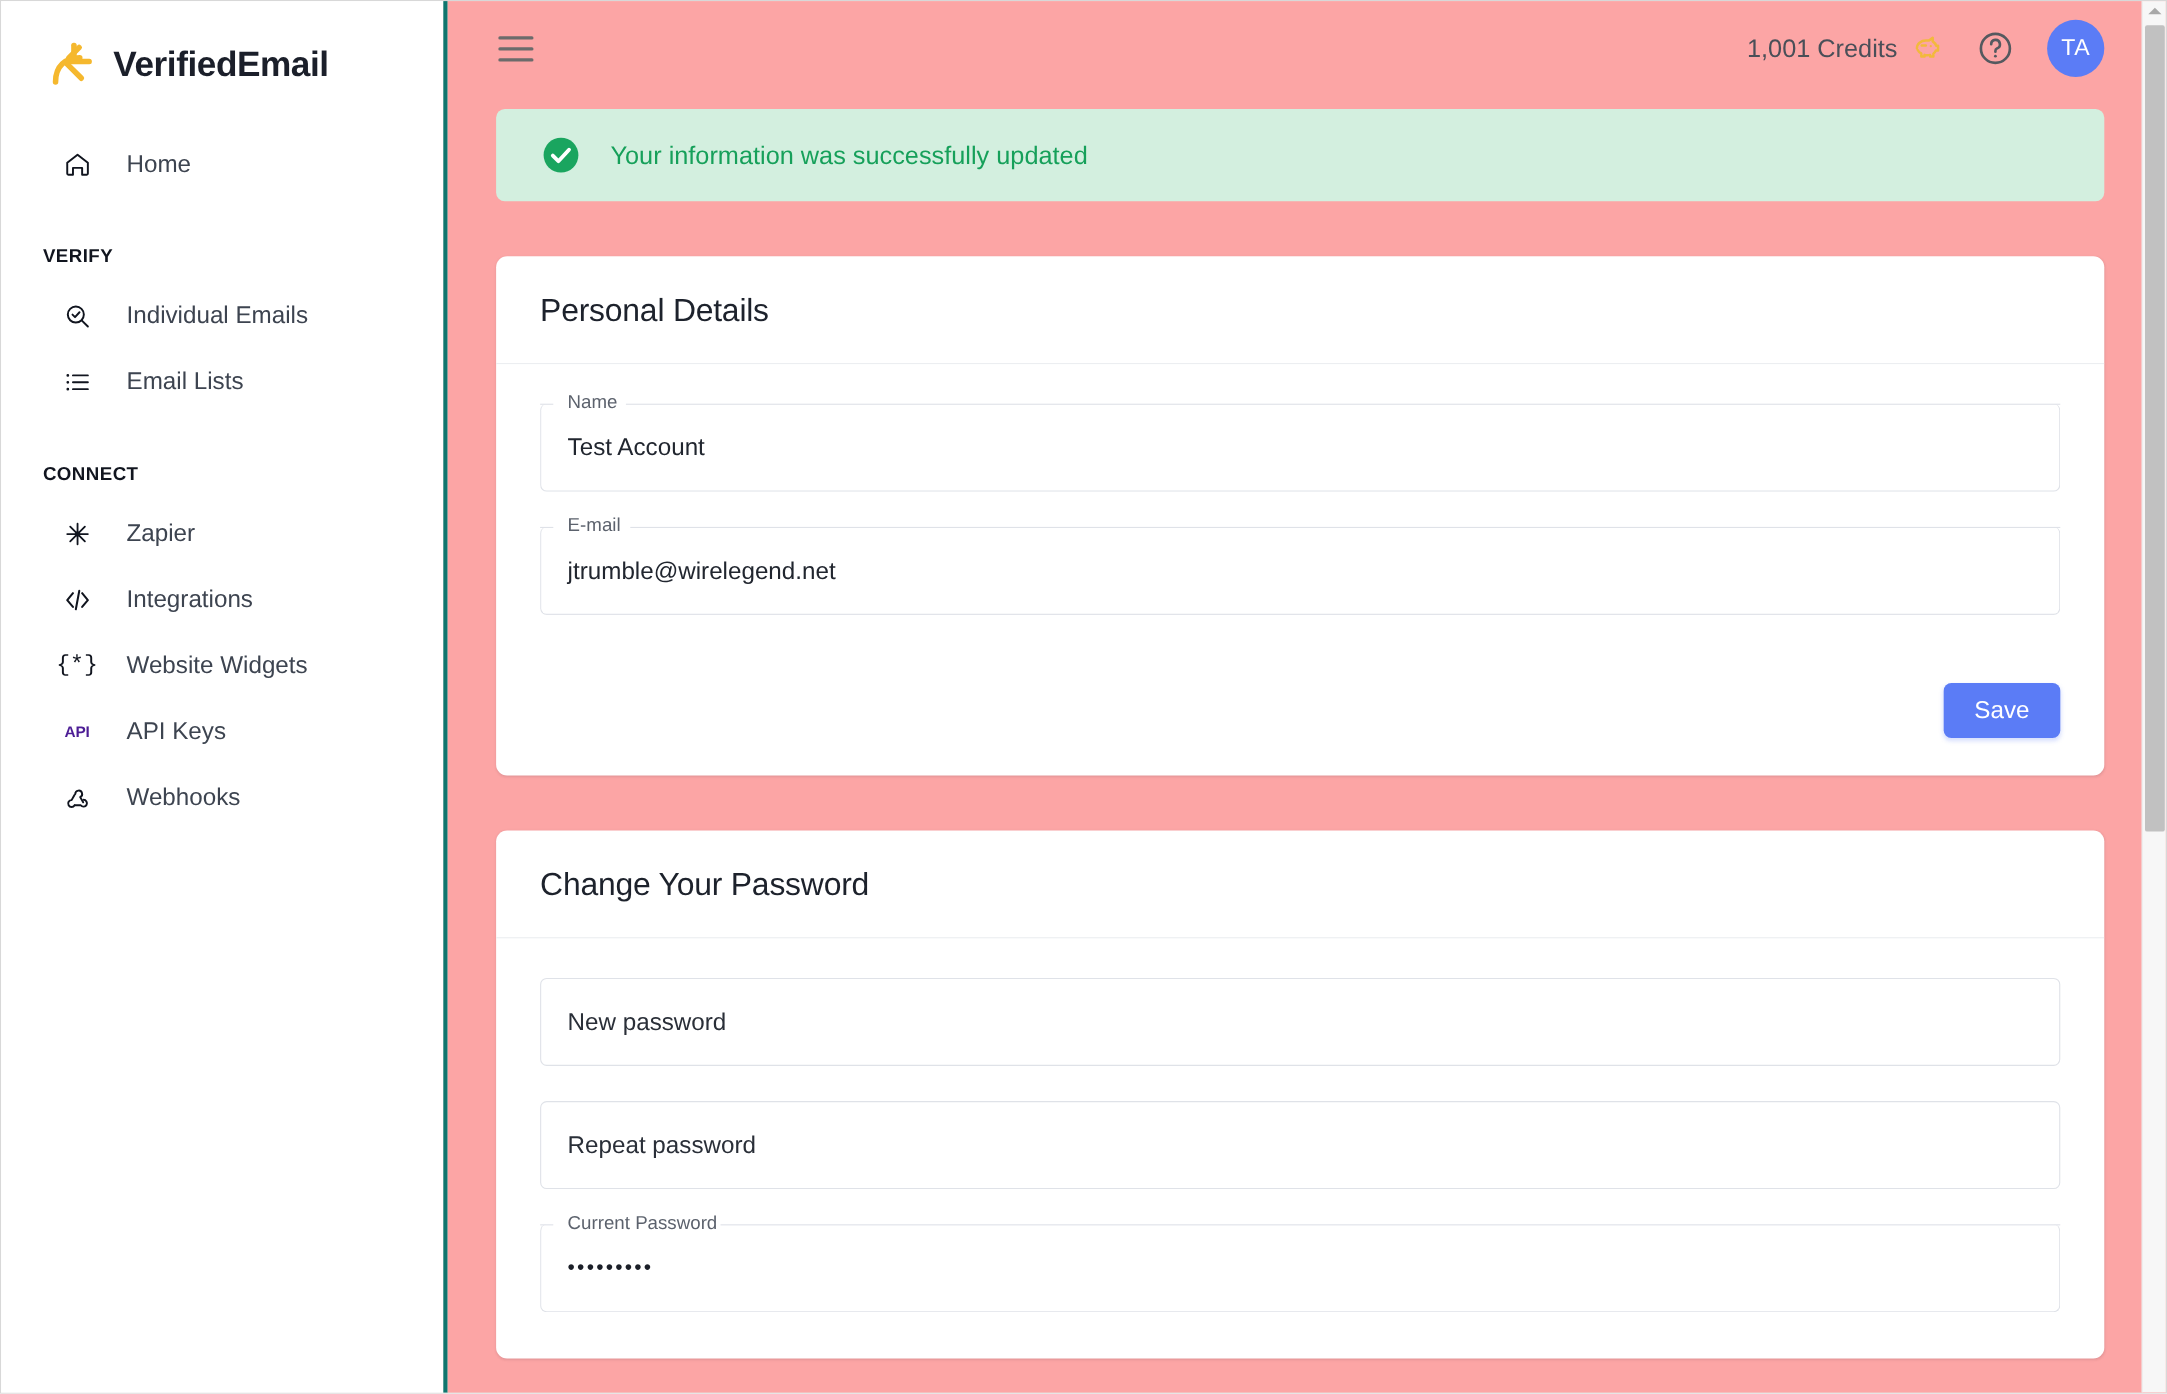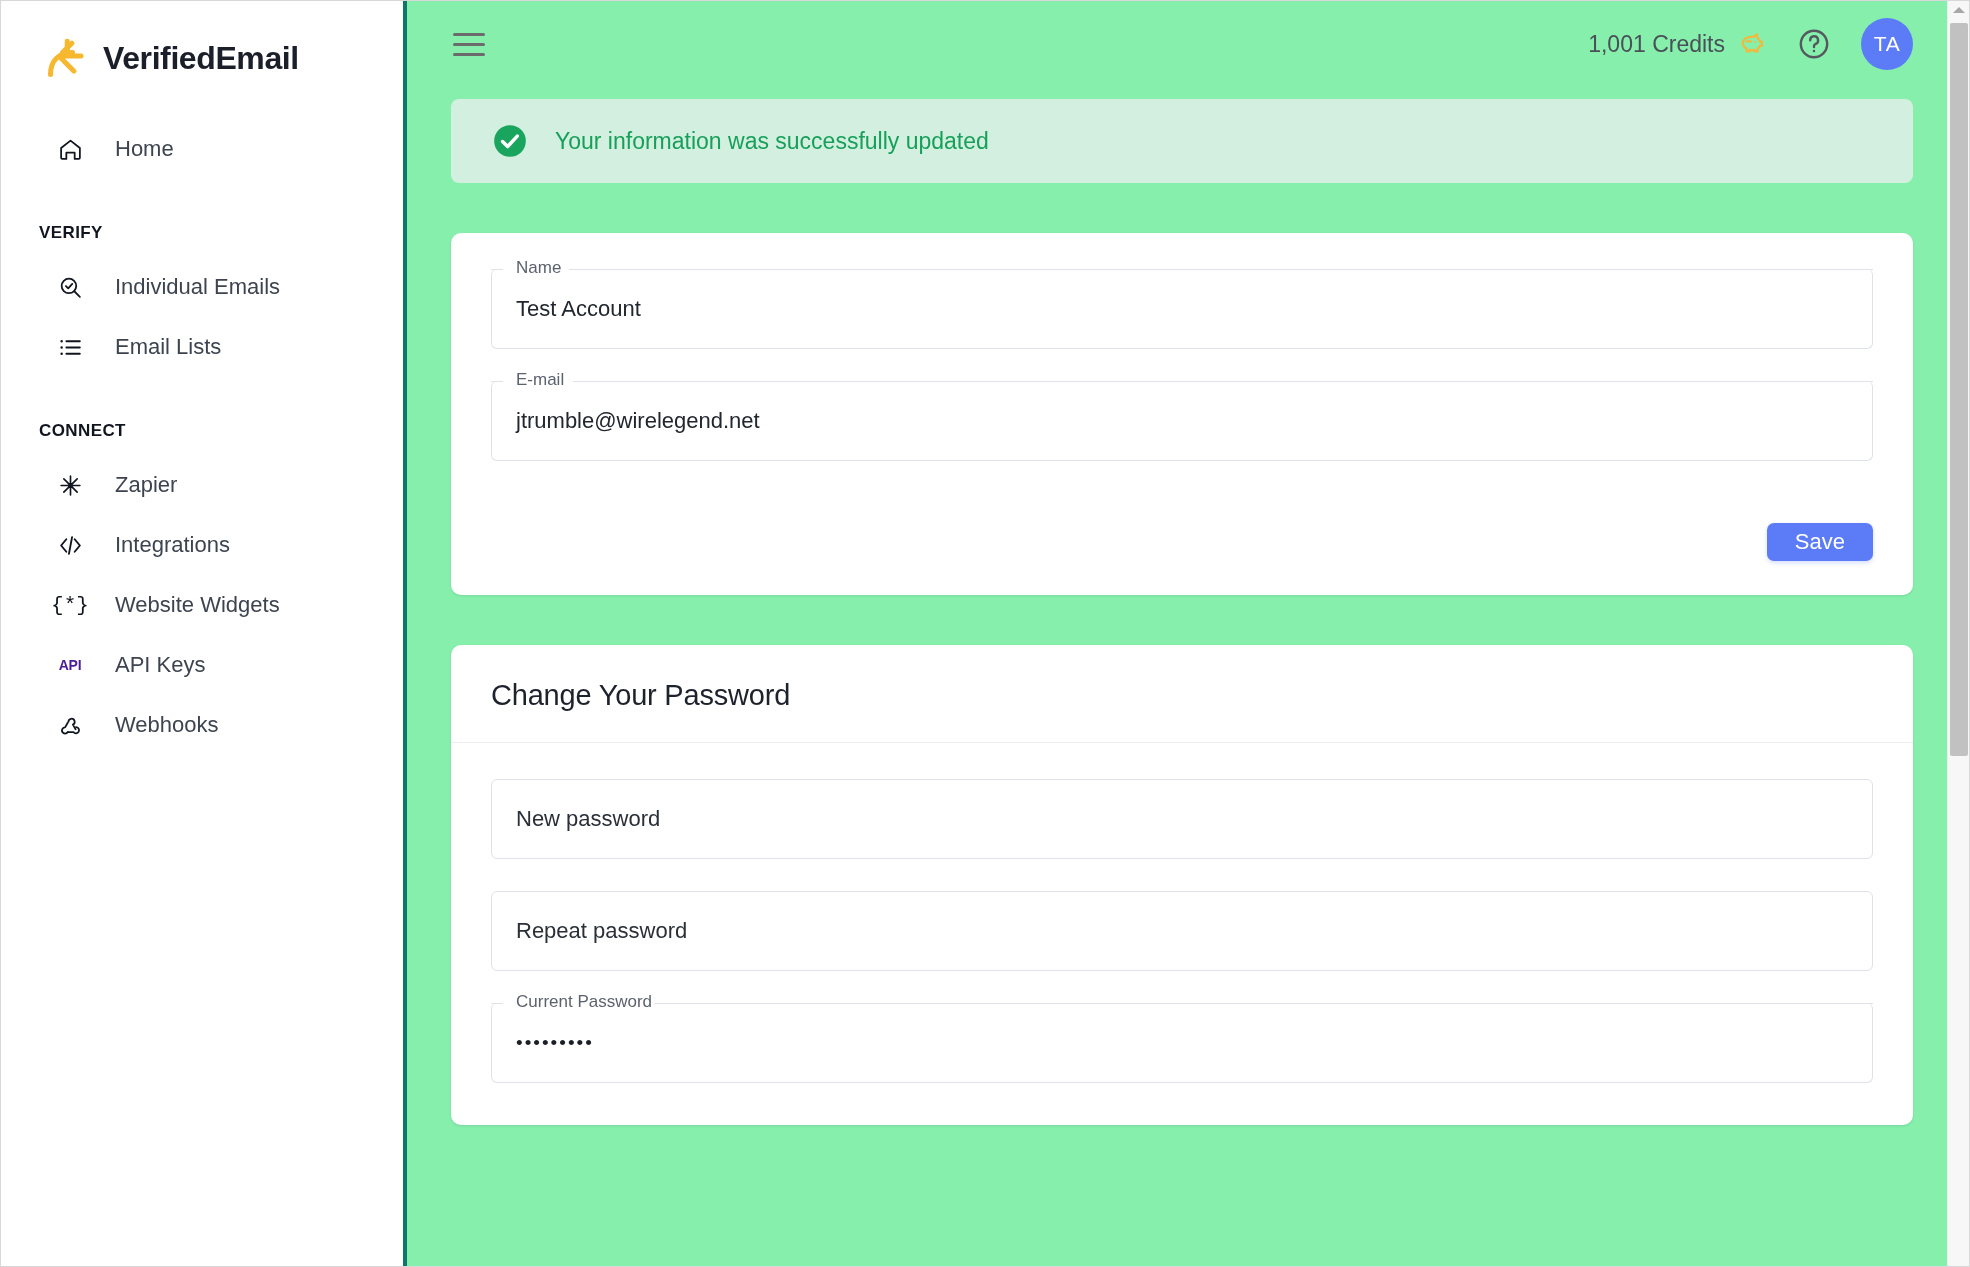--- a/index.html
+++ b/index.html
@@ -82,21 +82,21 @@
     font-size: 21px;
     color: #11151f;
     font-family: "Liberation Mono", monospace;
   }
   #nav-home { margin-top: 30px; }
 
   
   .main {
     flex: 1 1 auto;
     position: relative;
-    background: #86efac;
+    background: #fca5a5;
     overflow: hidden;
   }
 
   .topbar {
     height: 86px;
     display: flex;
     align-items: center;
     padding: 0 56px 0 40px;
   }
   .hamburger {
@@ -250,21 +250,21 @@
     letter-spacing: 2px;
     color: #1b1f28;
   }
 
   
   .btn-primary {
     background: #5b7cf6;
     color: #ffffff;
     border: none;
     border-radius: 7px;
-    height: 38px;
+    height: 50px;
     min-width: 100px;
     padding: 0 28px;
     font-size: 22px;
     font-family: "Liberation Sans", sans-serif;
     cursor: pointer;
     box-shadow: 0 2px 4px rgba(91,124,246,0.25);
   }
 
   
   .scrollbar {
@@ -438,20 +438,23 @@
         <span class="alert-icon">
           <svg viewBox="0 0 24 24" width="38" height="38">
             <circle cx="12" cy="12" r="10" fill="#1aa55f"></circle>
             <path d="M7.3 12.3l3.2 3.2 6.1-6.6" fill="none" stroke="#ffffff" stroke-width="2.2" stroke-linecap="round" stroke-linejoin="round"></path>
           </svg>
         </span>
         <span class="alert-text">Your information was successfully updated</span>
       </div>
 
       <section class="card">
+        <div class="card-header">
+          <h2 class="card-title">Personal Details</h2>
+        </div>
         <div class="card-body">
 
           <div class="field notched">
             <div class="field-outline"></div>
             <div class="notch-row">
               <span class="notch-left"></span>
               <span class="notch-gap" style="width:66px"></span>
               <span class="notch-right"></span>
             </div>
             <span class="field-label">Name</span>

